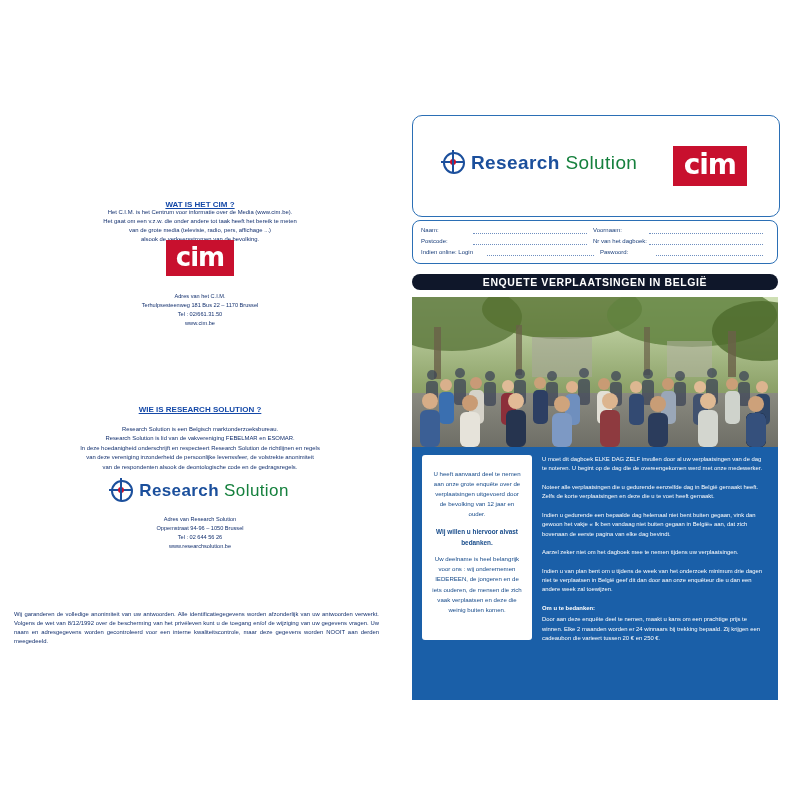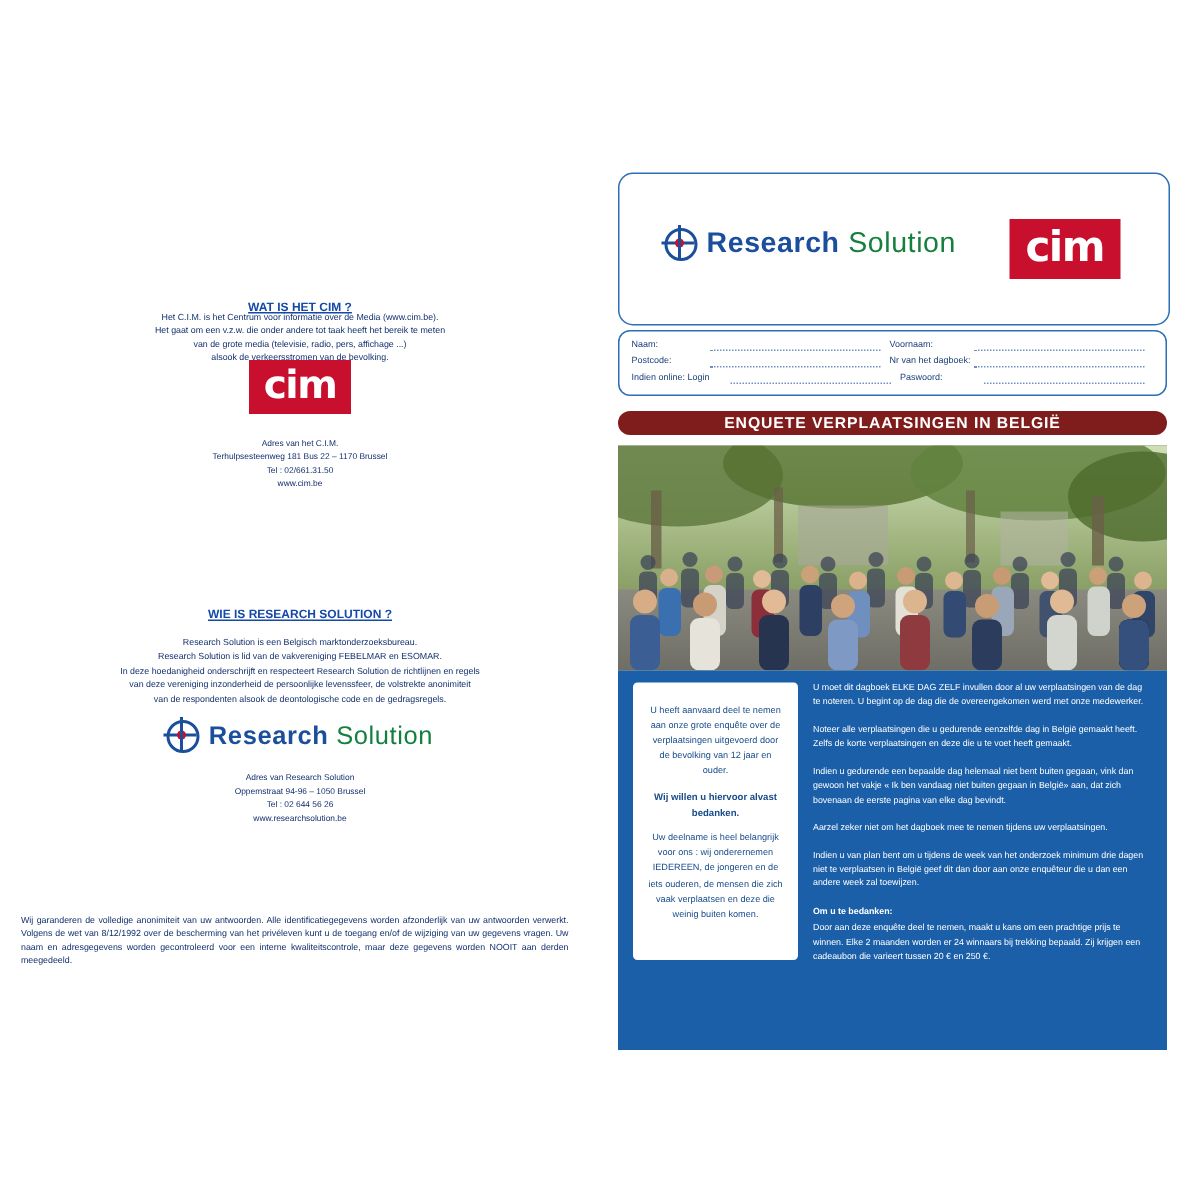--- a/index.html
+++ b/index.html
@@ -103,21 +103,21 @@
   }
   .frow{display:flex;align-items:center;margin-bottom:3px;}
   .flab{font-size:6px;color:#1b3f7a;width:52px;flex:0 0 52px;}
   .fline{
     flex:1;border-bottom:1px dotted #6f8fc0;height:7px;margin-right:6px;
   }
   .flab2{font-size:6px;color:#1b3f7a;width:56px;flex:0 0 56px;text-align:left;}
 
   .banner{
     position:absolute;left:12px;top:274px;width:366px;height:16px;
-    background:#7f1d1d;border-radius:10px;
+    background:#0f172a;border-radius:10px;
     color:#ffffff;font-size:10.5px;font-weight:bold;letter-spacing:.6px;
     display:flex;align-items:center;justify-content:center;
   }
 
   .photo{
     position:absolute;left:12px;top:297px;width:366px;height:150px;
     overflow:hidden;background:#6f7b56;
   }
   .photo svg{display:block;width:100%;height:100%;}
 

